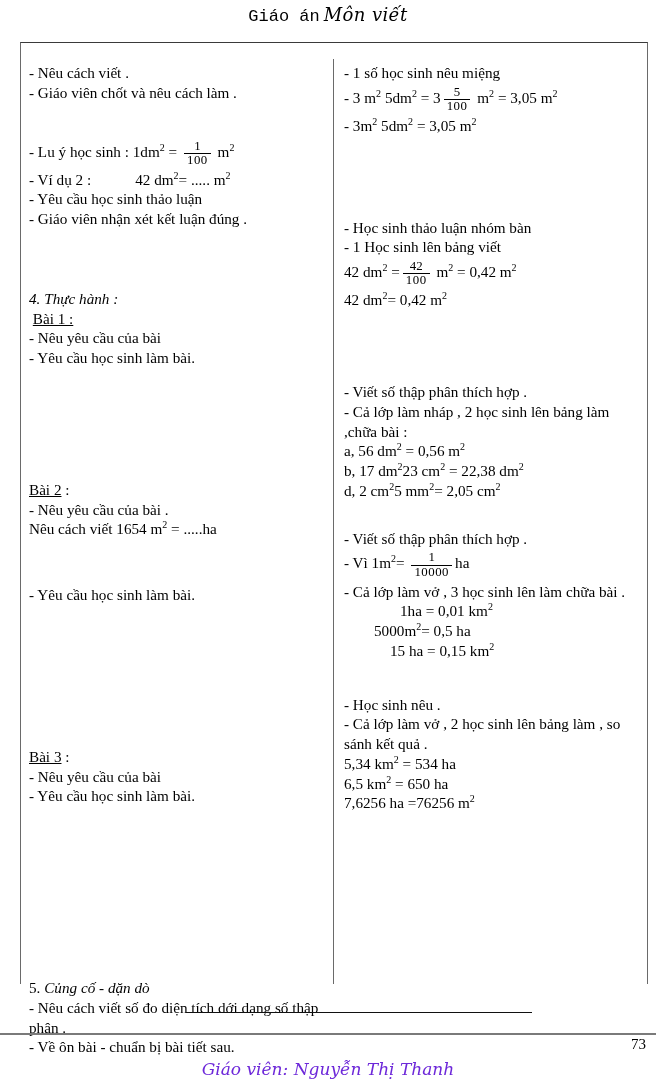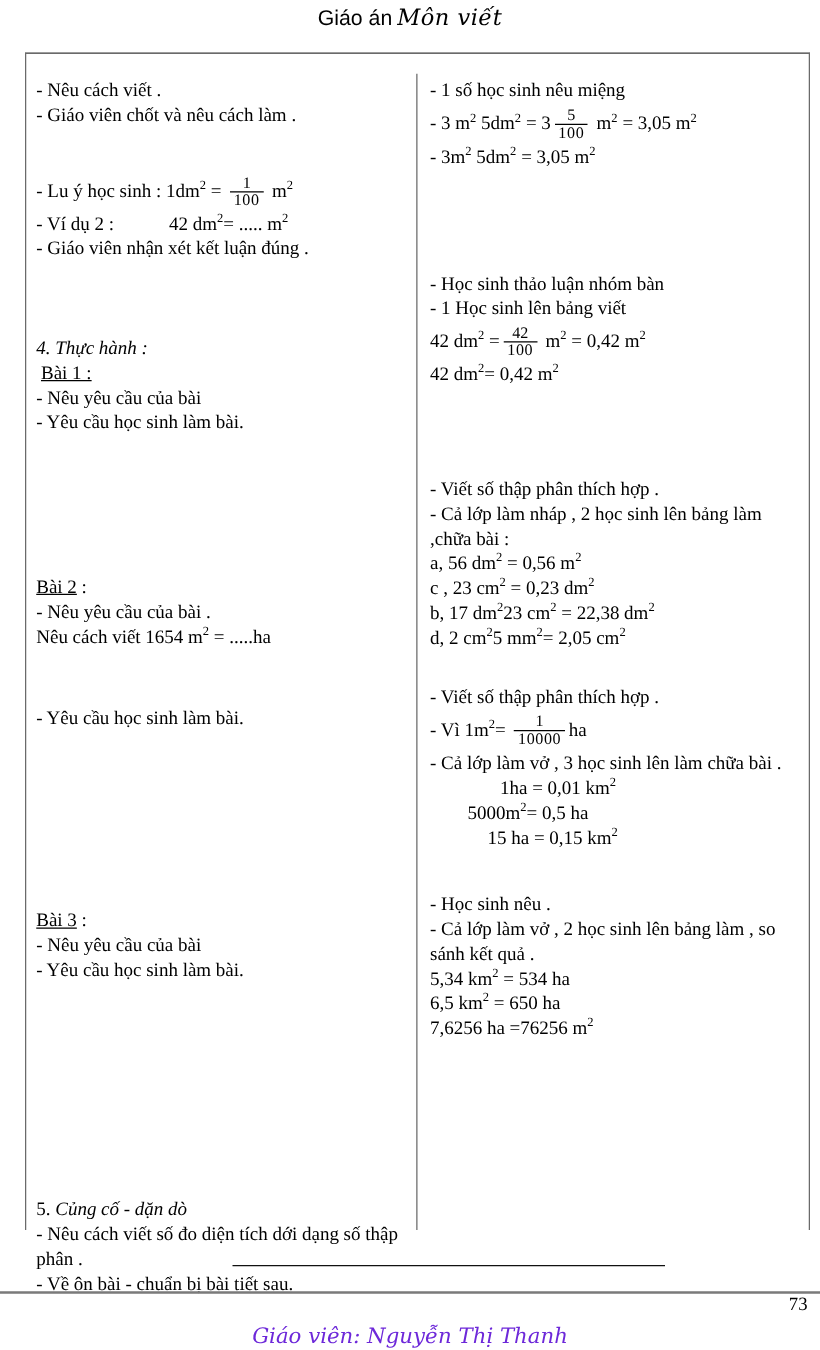--- a/index.html
+++ b/index.html
@@ -20,21 +20,21 @@
   .doc-header {
     position: absolute;
     top: 4px;
     left: 0;
     width: 656px;
     text-align: center;
     font-size: 17px;
     line-height: 1.2;
     white-space: nowrap;
   }
-  .doc-header .plain { font-family: Liberation Sans, sans-serif; }
+  .doc-header .plain { font-family: Liberation Mono, monospace; }
   .doc-header .script {
     font-family: "DejaVu Serif", "Liberation Serif", serif;
     font-style: italic;
     font-size: 18px;
     letter-spacing: .4px;
     margin-left: 4px;
   }
 
   
   .lesson-table {
@@ -157,20 +157,21 @@
         <span class="num">1</span>
         <span class="den">100</span>
       </span>
       <span>m</span><sup>2</sup>
     </div>
 
     <div class="line">
       <span>- Ví dụ 2 :</span><span class="ex-indent"></span><span>42 dm</span><sup>2</sup><span>= ..... m</span><sup>2</sup>
     </div>
 
+    <div class="line">- Yêu cầu học sinh thảo luận</div>
     <div class="line">- Giáo viên nhận xét kết luận đúng .</div>
 
     <div class="gap-xxl"></div>
 
     <div class="line ital">4. Thực hành :</div>
     <div class="line">&nbsp;<span class="und">Bài 1 :</span></div>
     <div class="line">- Nêu yêu cầu của bài</div>
     <div class="line">- Yêu cầu học sinh làm bài.</div>
 
     <div class="gap-xxl"></div>
@@ -250,24 +251,20 @@
     <div class="gap-s"></div>
 
     <div class="line">- Viết số thập phân thích hợp .</div>
     <div class="wrapline">- Cả lớp làm nháp , 2 học sinh lên bảng làm ,chữa bài :</div>
 
     <div class="line">
       <span>a, 56 dm</span><sup>2</sup>
       <span>= 0,56 m</span><sup>2</sup>
     </div>
     <div class="line">
-      <span>c , 23 cm</span><sup>2</sup>
-      <span>= 0,23 dm</span><sup>2</sup>
-    </div>
-    <div class="line">
       <span>b, 17 dm</span><sup>2</sup><span>23 cm</span><sup>2</sup>
       <span>= 22,38 dm</span><sup>2</sup>
     </div>
     <div class="line">
       <span>d, 2 cm</span><sup>2</sup><span>5 mm</span><sup>2</sup><span>= 2,05 cm</span><sup>2</sup>
     </div>
 
     <div class="gap-m"></div>
     <div class="gap-xs"></div>
 

